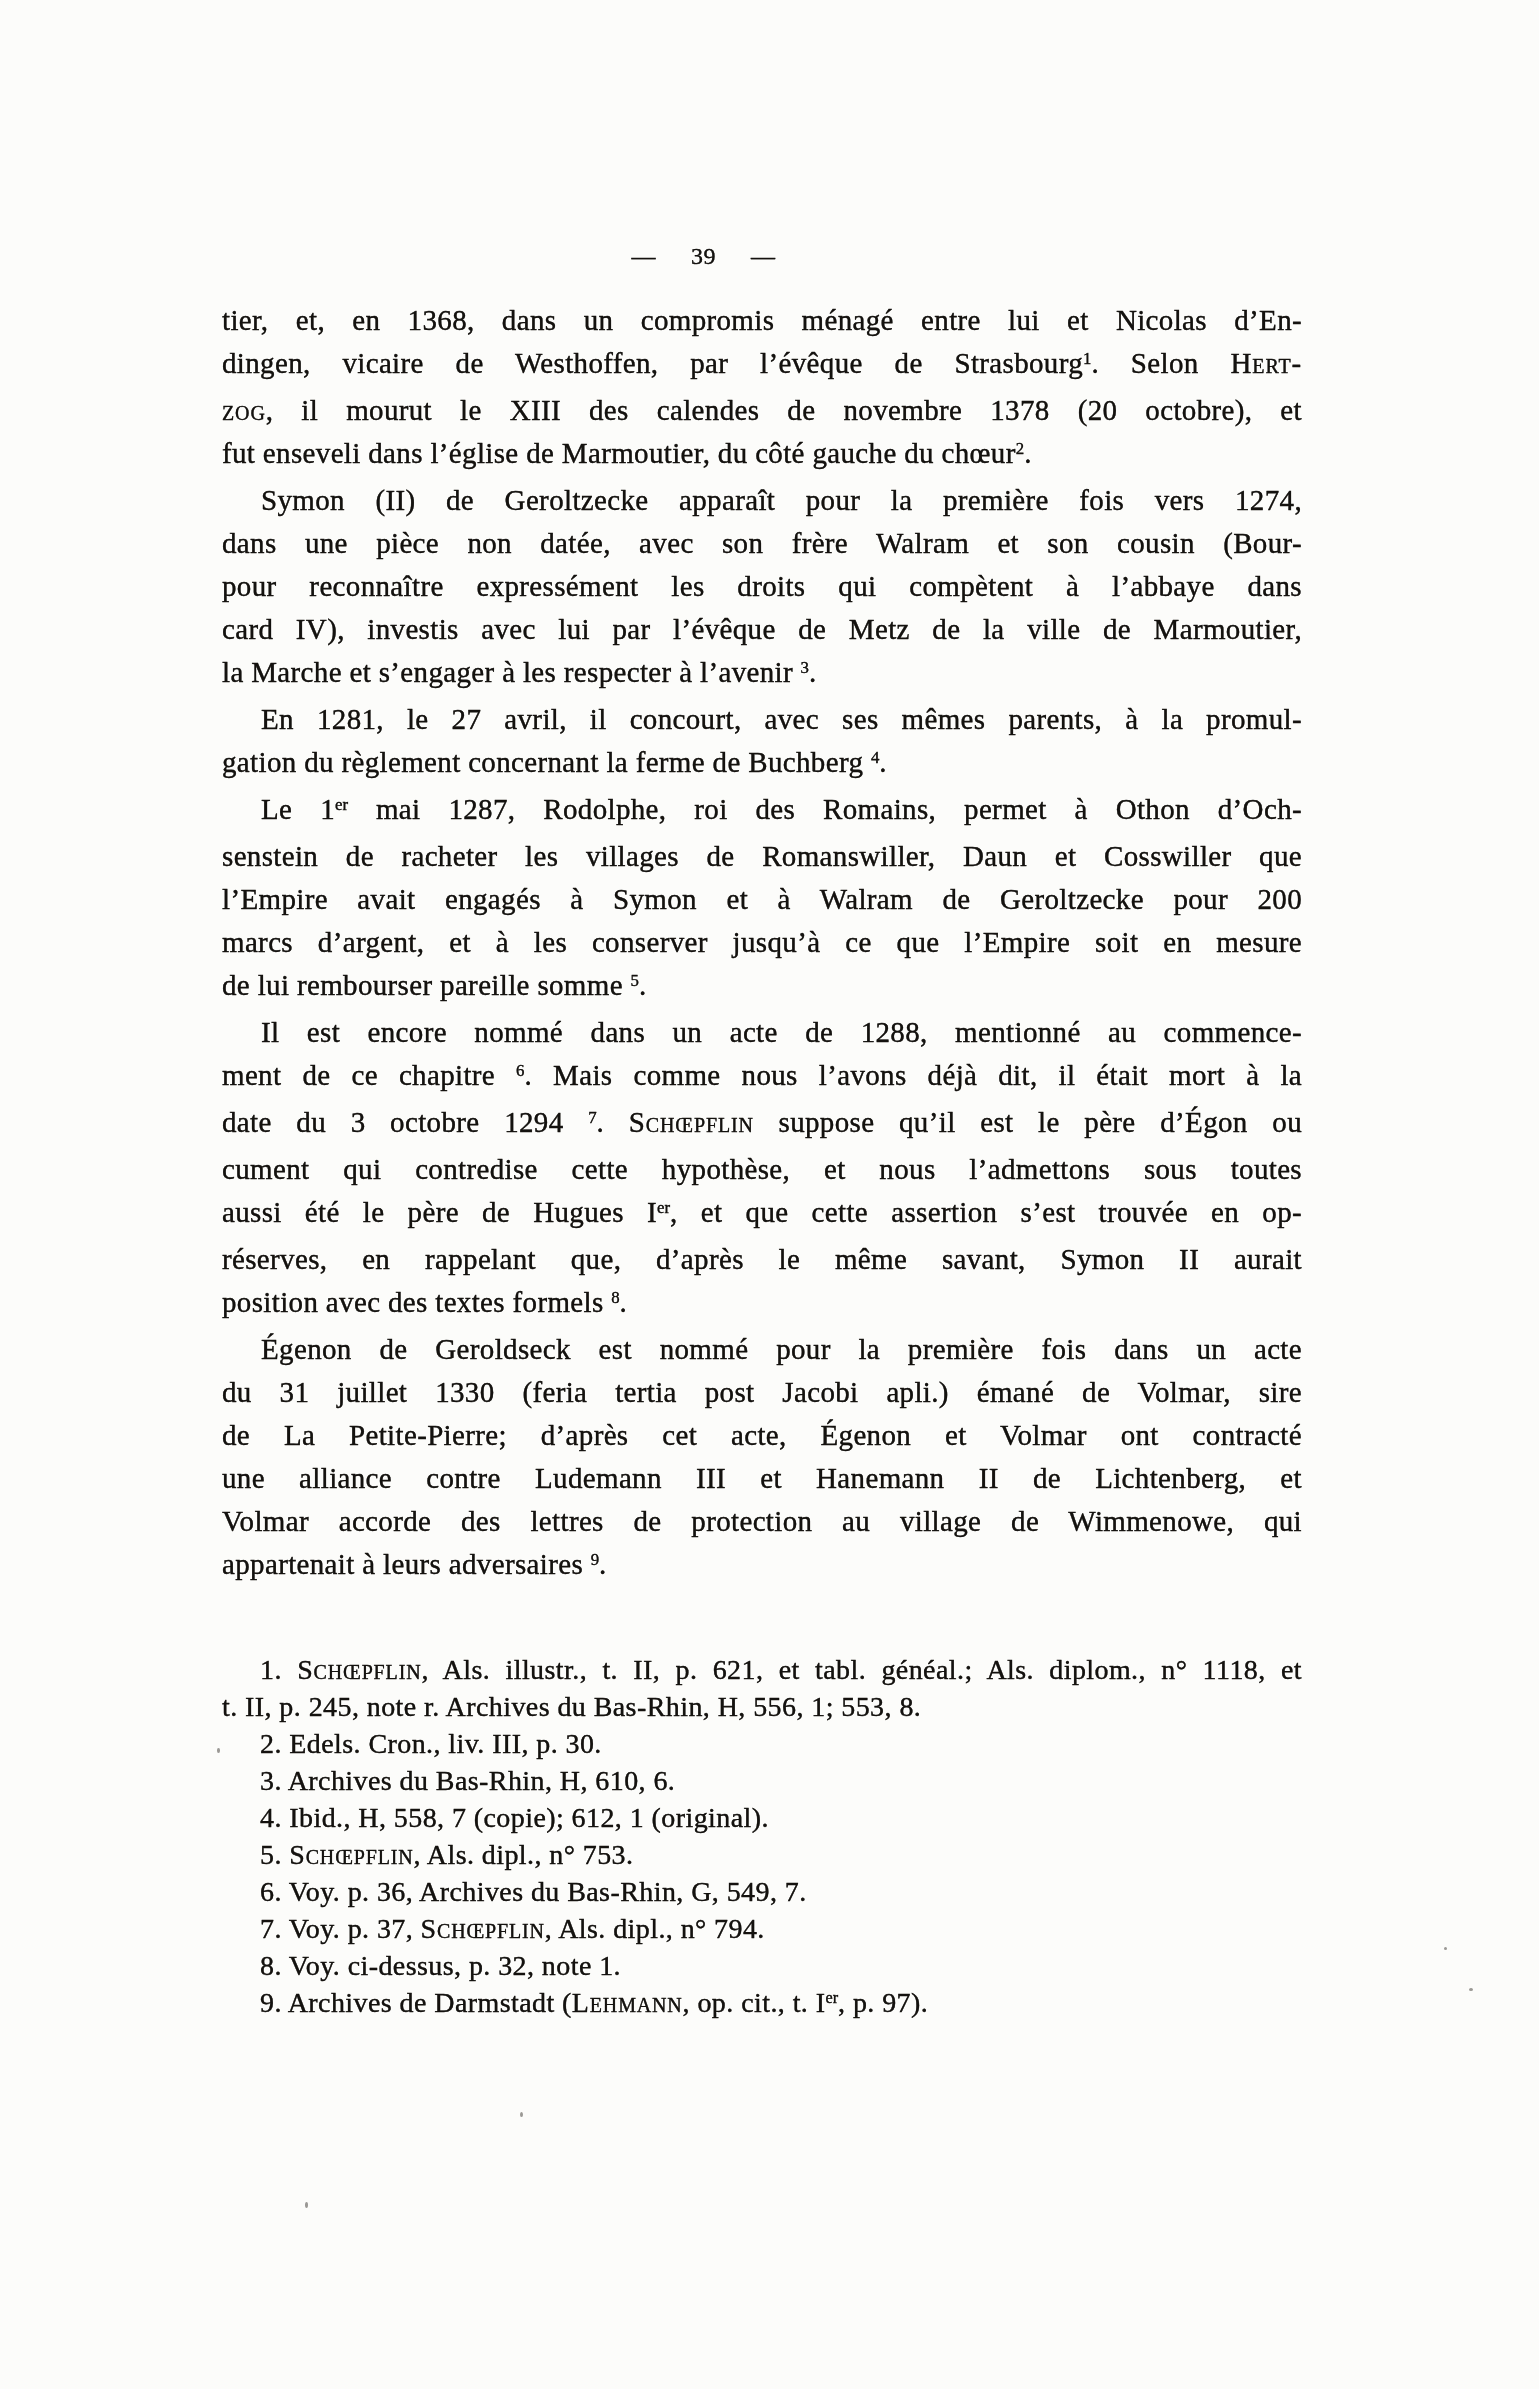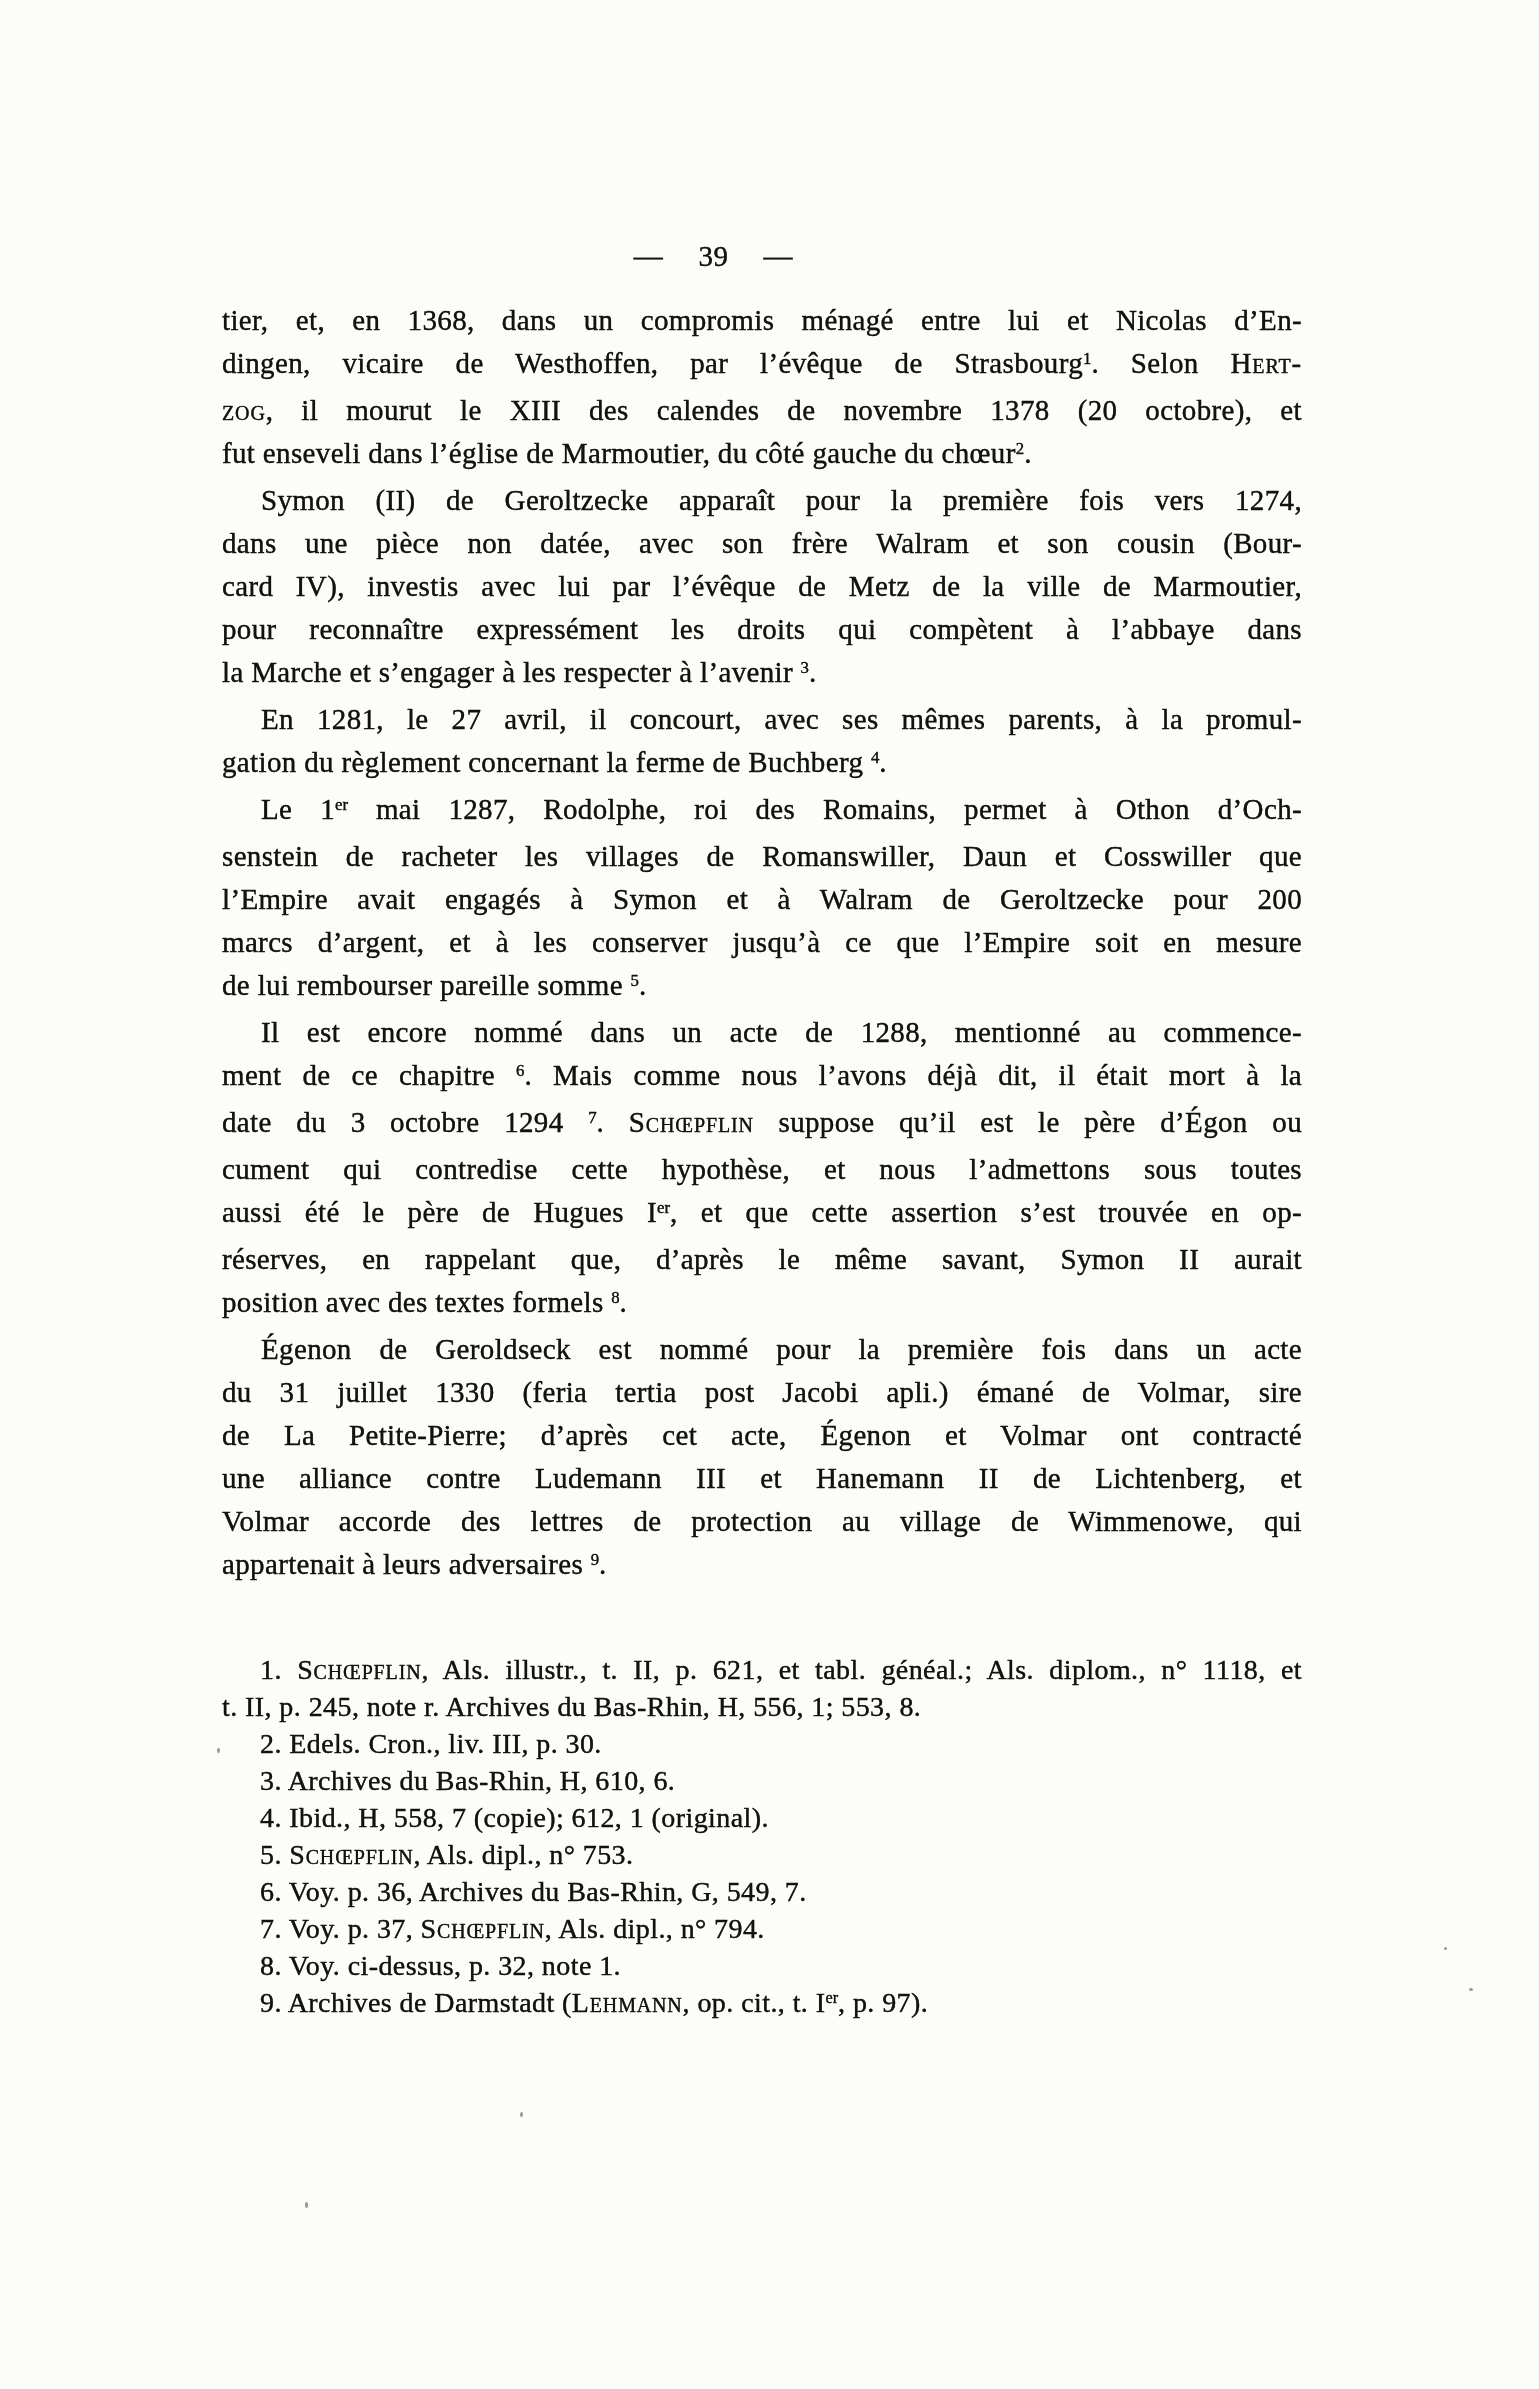--- a/index.html
+++ b/index.html
@@ -10,24 +10,24 @@
     overflow:hidden;
     font-family:"Liberation Serif","DejaVu Serif",serif;
     color:#14120f;
   }
   .ink{
     -webkit-text-stroke:0.3px #14120f;
     text-shadow:0 0 0.4px rgba(20,18,15,0.55);
   }
   
   .page-header{
-    position:absolute;top:240px;left:222px;width:1080px;
+    position:absolute;top:240px;left:212px;width:1080px;
     box-sizing:border-box;padding-right:97px;
     text-align:center;
-    font-size:29px;line-height:33px;
+    font-size:24px;line-height:33px;
     letter-spacing:0.02em;
   }
   .page-header .num{margin:0 35px;}
   
   .body-text{
     position:absolute;top:299px;left:222px;width:1080px;
     font-size:29px;line-height:43px;
     letter-spacing:0.012em;
   }
   .line{text-align:justify;text-align-last:justify;white-space:normal;}
@@ -66,22 +66,22 @@
   <div class="body-text ink">
       <div>
         <div class="line"><span>tier, et, en 1368, dans un compromis ménagé entre lui et Nicolas d’En-</span></div>
         <div class="line"><span>dingen, vicaire de Westhoffen, par l’évêque de Strasbourg</span><span class="sup">1</span><span>. Selon </span><span class="sc">Hert-</span></div>
         <div class="line"><span class="sc">zog</span><span>, il mourut le XIII des calendes de novembre 1378 (20 octobre), et</span></div>
         <div class="line end"><span>fut enseveli dans l’église de Marmoutier, du côté gauche du chœur</span><span class="sup">2</span><span>.</span></div>
       </div>
       <div>
         <div class="line ind"><span>Symon (II) </span><span class="i">de Geroltzecke</span><span> apparaît pour la première fois vers 1274,</span></div>
         <div class="line"><span>dans une pièce non datée, avec son frère Walram et son cousin (Bour-</span></div>
+        <div class="line"><span>pour reconnaître expressément les droits qui compètent à l’abbaye dans</span></div>
         <div class="line"><span>card IV), investis avec lui par l’évêque de Metz de la ville de Marmoutier,</span></div>
-        <div class="line"><span>pour reconnaître expressément les droits qui compètent à l’abbaye dans</span></div>
         <div class="line end"><span>la Marche et s’engager à les respecter à l’avenir </span><span class="sup">3</span><span>.</span></div>
       </div>
       <div>
         <div class="line ind"><span>En 1281, le 27 avril, il concourt, avec ses mêmes parents, à la promul-</span></div>
         <div class="line end"><span>gation du règlement concernant la ferme de Buchberg </span><span class="sup">4</span><span>.</span></div>
       </div>
       <div>
         <div class="line ind"><span>Le 1</span><span class="sup">er</span><span> mai 1287, Rodolphe, roi des Romains, permet à Othon d’Och-</span></div>
         <div class="line"><span>senstein de racheter les villages de Romanswiller, Daun et Cosswiller que</span></div>
         <div class="line"><span>l’Empire avait engagés à Symon et à Walram de Geroltzecke pour 200</span></div>

